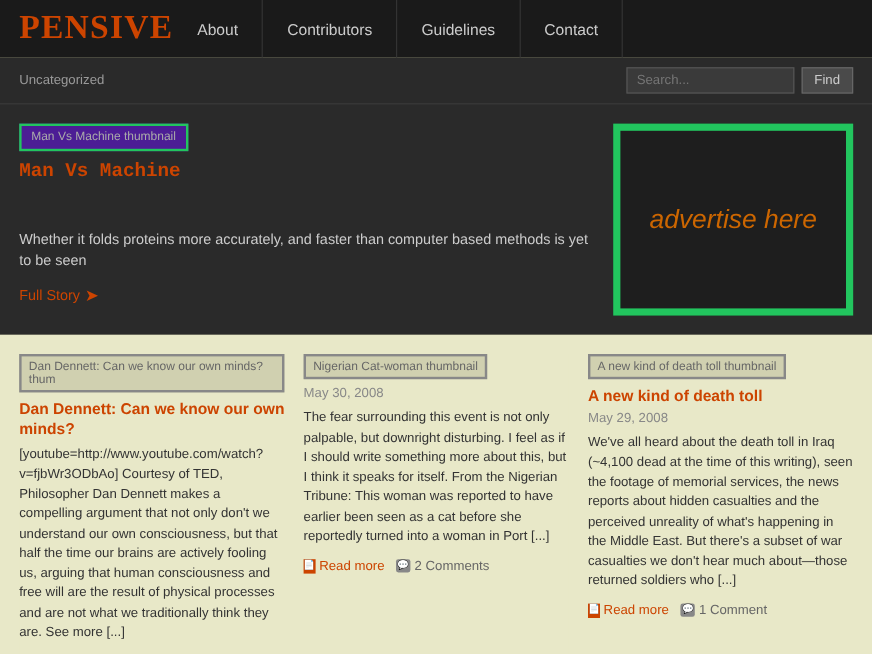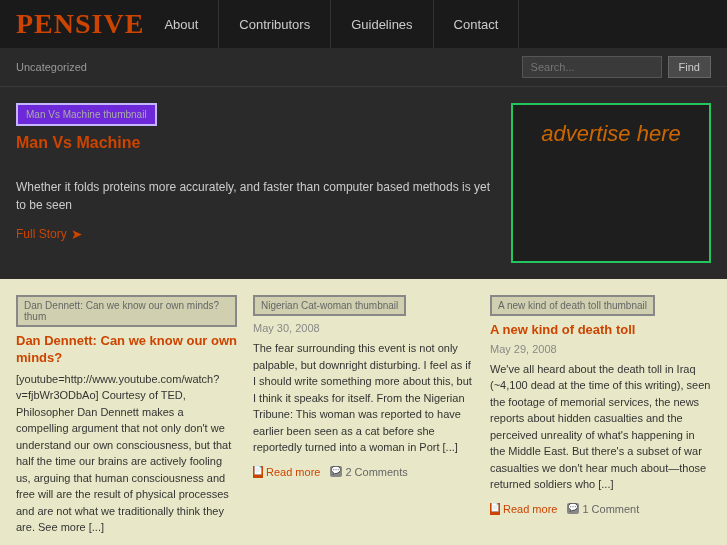--- a/index.html
+++ b/index.html
@@ -77,34 +77,35 @@
     #featured-article {
       display: flex;
       padding: 16px;
       gap: 16px;
     }
     #featured-content {
       flex: 1;
     }
     #featured-thumbnail {
       display: inline-block;
-      border: 2px solid #c4b5fd;
-      background: #6d28d9;
+      border: 2px solid #22c55e;
+      background: #4c1d95;
       color: #aaa;
       font-size: 10px;
       padding: 4px 8px;
       margin-bottom: 8px;
       cursor: pointer;
     }
     #featured-title {
       color: #cc4400;
       font-size: 16px;
       font-weight: bold;
-      margin-bottom: 8px;
-      cursor: pointer;
+      margin-bottom: 20px;
+      cursor: pointer;
+      font-family: Liberation Mono, monospace;
     }
     #featured-excerpt {
       color: #ccc;
       font-size: 12px;
       line-height: 1.5;
       margin-bottom: 12px;
     }
     #full-story-link {
       color: #cc4400;
       font-size: 12px;
@@ -116,24 +117,24 @@
     #arrow-icon {
       color: #cc4400;
       font-size: 14px;
     }
 
     
     #ad-sidebar {
       width: 200px;
       background: #1e1e1e;
       display: flex;
-      align-items: flex-start;
+      align-items: center;
       justify-content: center;
       min-height: 160px;
-      border: 2px solid #22c55e;
+      border: 6px solid #22c55e;
     }
     #ad-text {
       color: #cc6600;
       font-size: 22px;
       font-style: italic;
       text-align: center;
       padding: 16px;
     }
 
     

